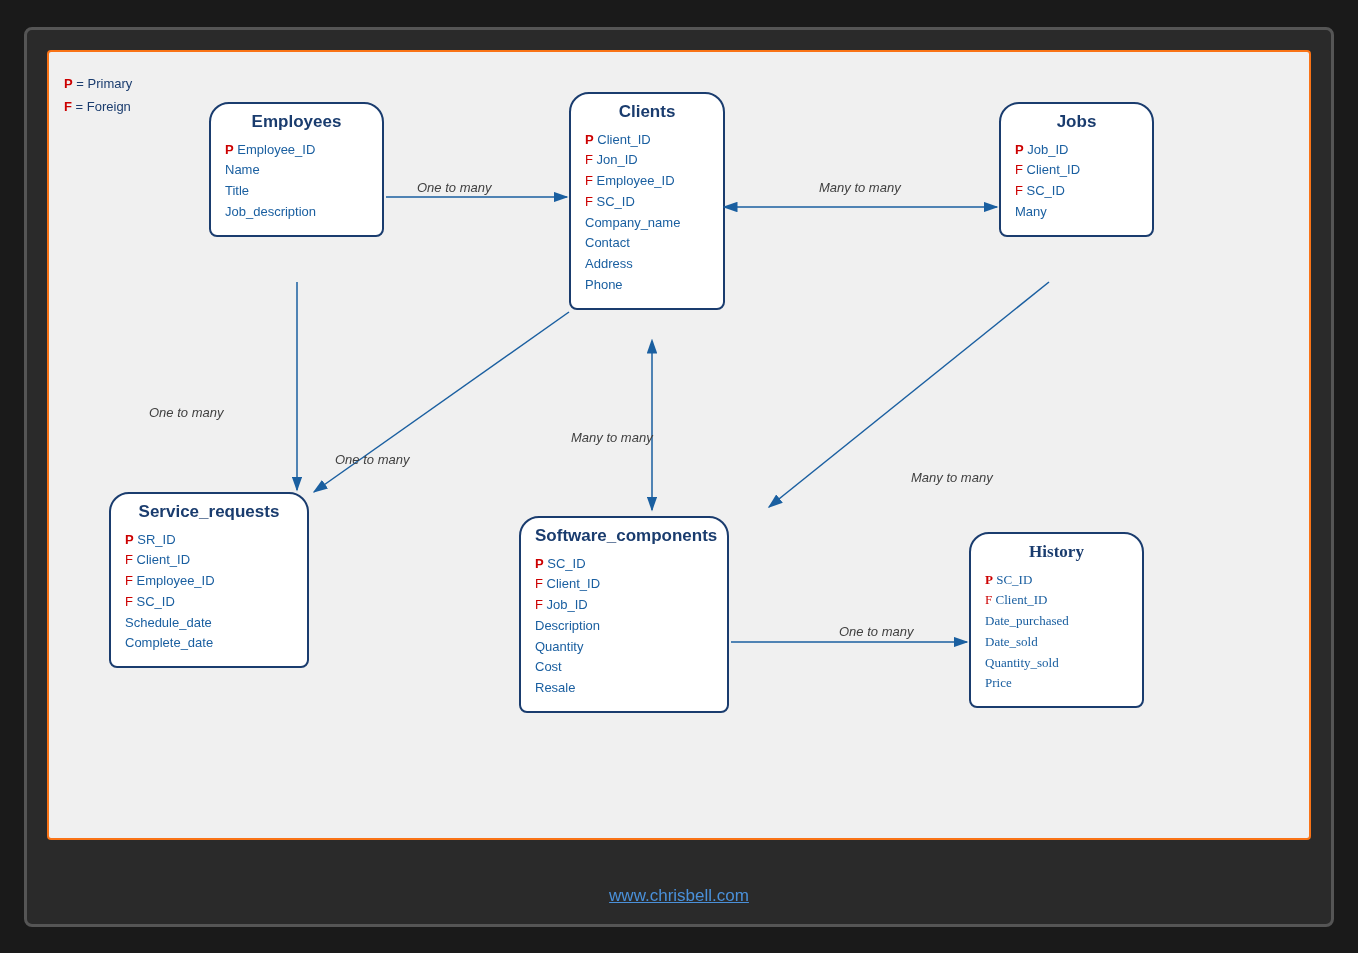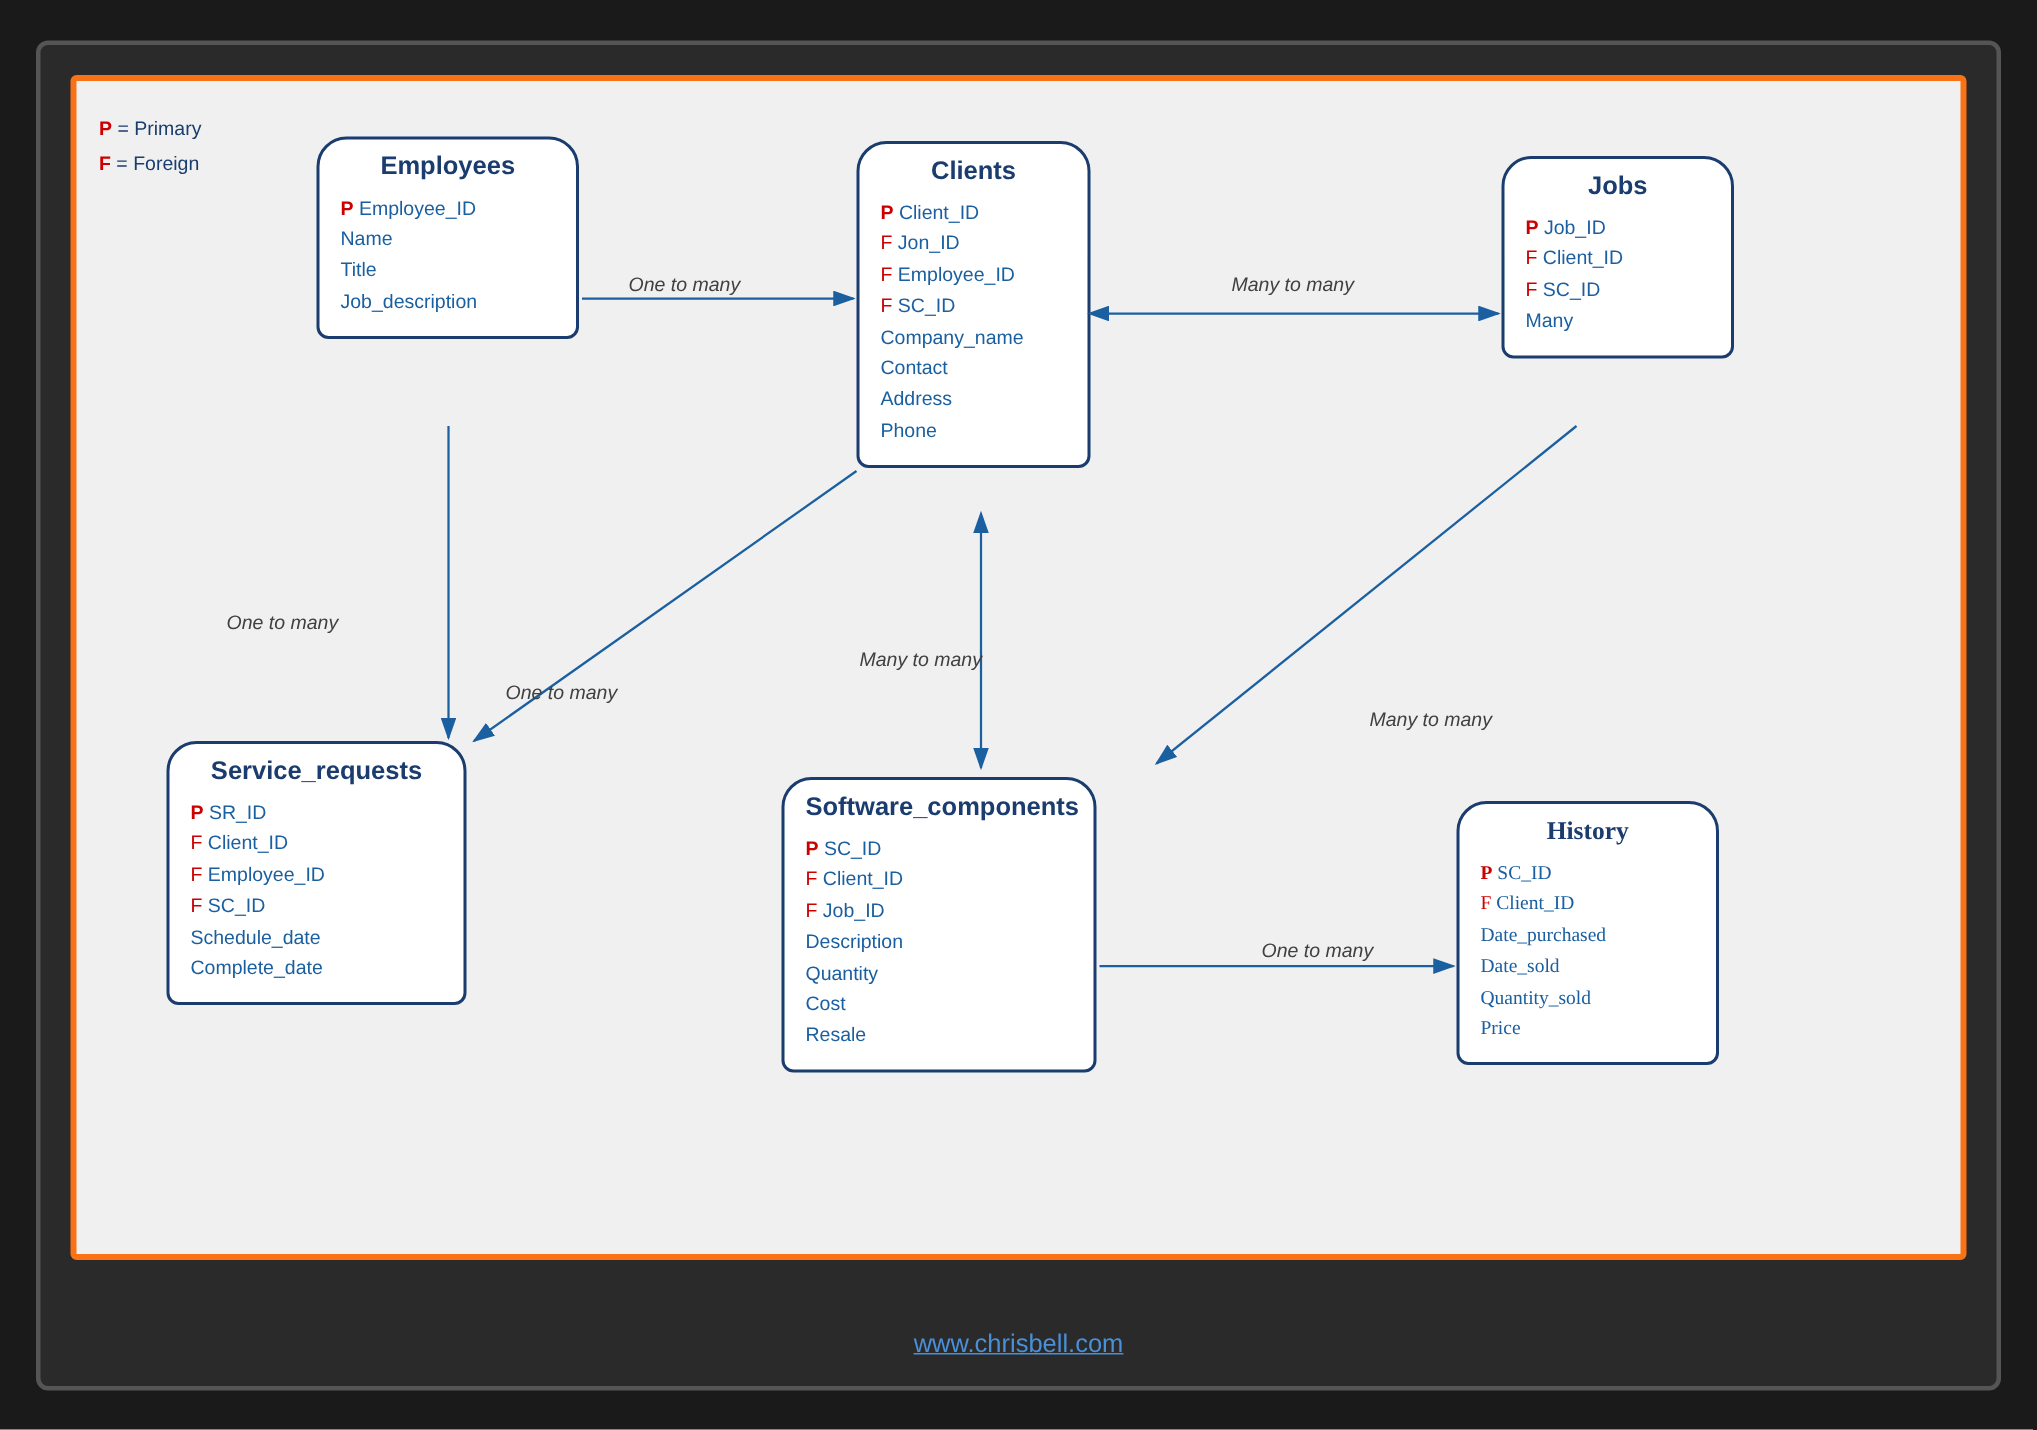--- a/index.html
+++ b/index.html
@@ -15,21 +15,21 @@
       background: #2a2a2a;
       border: 3px solid #555;
       border-radius: 8px;
       padding: 20px 20px 60px 20px;
       width: 1310px;
       min-height: 900px;
       position: relative;
     }
     .diagram-area {
       background: #f0f0f0;
-      border: 4px solid #f97316;
+      border: 2px solid #f97316;
       border-radius: 4px;
       width: 100%;
       height: 790px;
       position: relative;
       overflow: hidden;
     }
     .entity-box {
       position: absolute;
       border: 2px solid #1a3c6e;
       border-radius: 20px 20px 8px 8px;
@@ -100,21 +100,21 @@
 <body>
 
 <div class="outer-frame">
   <div class="diagram-area">
 
     <div class="legend">
       <div><span class="p-label">P</span><span class="text"> = Primary</span></div>
       <div><span class="f-label">F</span><span class="text"> = Foreign</span></div>
     </div>
 
-    <div class="entity-box" style="left:160px; top:37px; width:175px;">
+    <div class="entity-box" style="left:160px; top:50px; width:175px;">
       <span class="entity-title">Employees</span>
       <ul class="entity-fields">
         <li><span class="pk">P</span> Employee_ID</li>
         <li>Name</li>
         <li>Title</li>
         <li>Job_description</li>
       </ul>
     </div>
 
     <div class="entity-box" style="left:520px; top:40px; width:156px;">

